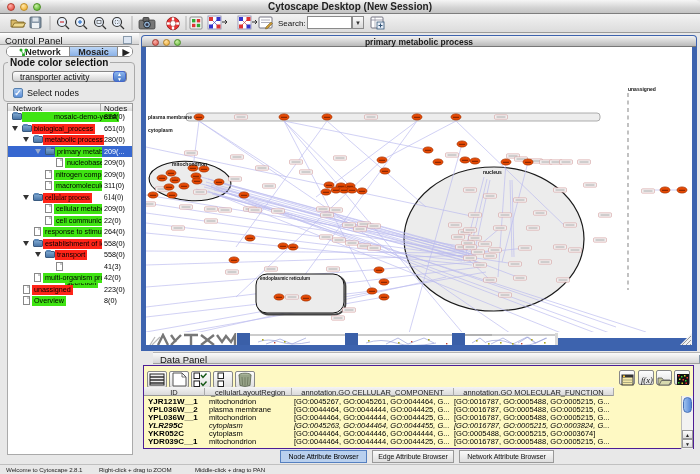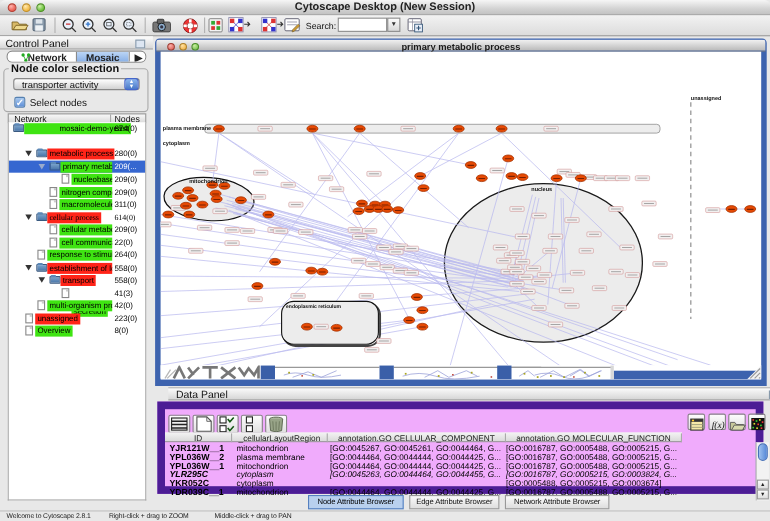--- a/index.html
+++ b/index.html
@@ -60,21 +60,21 @@
 .arr { position:absolute; top:3px; width:0; height:0; border-left:3.5px solid transparent;
   border-right:3.5px solid transparent; border-top:5px solid #333; }
 .folder { position:absolute; top:2px; width:10px; height:7px; background:linear-gradient(#7aa3cc,#4a76a8);
   border:1px solid #3a5a80; border-radius:1px; }
 .folder:before { content:""; position:absolute; left:0px; top:-2px; width:5px; height:2px;
   background:#5b88b8; border-radius:1px 1px 0 0; }
 .page { position:absolute; top:1px; width:7px; height:9px; background:#fff; border:1px solid #888; }
 .page:before { content:""; position:absolute; right:0; top:0; width:2px; height:2px; background:#ccc; }
 .selrow { background:#3667d0; }
 
-#dpbox { left:143px; top:365px; width:551px; height:84px; background:#f0abfc; border:7px solid #4c1d95; }
+#dpbox { left:143px; top:365px; width:551px; height:84px; background:#fef9c3; border:1px solid #4c1d95; }
 .dbtn { position:absolute; width:20px; height:17px; background:linear-gradient(#fdfdfd,#e0e0e0);
   border:1px solid #888; border-radius:2px; }
 .dbtn2 { position:absolute; width:16px; height:15px; background:linear-gradient(#fdfdfd,#e0e0e0);
   border:1px solid #888; border-radius:2px; }
 #dthead { position:absolute; left:0px; top:21px; width:470px; height:9px;
   background:linear-gradient(#f4f4f4,#dadada); border-bottom:1px solid #999; font-size:7.5px; color:#222; }
 #dthead div { position:absolute; top:1px; text-align:center; border-right:1px solid #aaa; height:8px; }
 .drow { position:absolute; left:0; width:540px; height:8px; font-size:7.5px; color:#000; white-space:nowrap; }
 .drow b { position:absolute; left:4px; font-weight:bold; font-size:8px; }
 .drow .c2 { position:absolute; left:65px; }
@@ -239,20 +239,26 @@
 <div id="treehead" class="abs">
   <span style="position:absolute;left:5px;top:0px;">Network</span>
   <span style="position:absolute;left:96px;top:0px;">Nodes</span>
   <div style="position:absolute;left:92px;top:0;width:1px;height:9px;background:#aaa"></div>
 </div>
 <div id="treebody" class="abs">
   <div class="trow" style="top:0px;">
         <div class="folder" style="left:4px;"></div>
         <span class="lbl green" style="left:14px;padding-left:32px;">mosaic-demo-yeast</span>
         <span class="val">874(0)</span>
+      </div>
+  <div class="trow" style="top:11.5px;">
+        <div class="arr" style="left:4px;"></div>
+        <div class="folder" style="left:14px;"></div>
+        <span class="lbl red" style="left:24px;max-width:66px;overflow:hidden;">biological_process</span>
+        <span class="val">651(0)</span>
       </div>
   <div class="trow" style="top:23px;">
         <div class="arr" style="left:15px;"></div>
         <div class="folder" style="left:25px;"></div>
         <span class="lbl red" style="left:35px;max-width:61px;overflow:hidden;">metabolic process</span>
         <span class="val">280(0)</span>
       </div>
   <div class="trow selrow" style="top:34.5px;">
         <div class="arr" style="left:27px;border-top-color:#99aacc;"></div>
         <div class="folder" style="left:37px;"></div>
@@ -1129,20 +1135,21 @@
       </div>
   <div class="drow" style="top:55px;font-style:italic;">
         <b>YLR295C</b>
         <span class="c2">cytoplasm</span>
         <span class="c3">[GO:0045263, GO:0044464, GO:0044455, G...</span>
         <span class="c4">[GO:0016787, GO:0005215, GO:0003824, G...</span>
       </div>
   <div class="drow" style="top:63px;">
         <b>YKR052C</b>
         <span class="c2">cytoplasm</span>
+        <span class="c3">[GO:0044464, GO:0044446, GO:0044444, G...</span>
         <span class="c4">[GO:0005488, GO:0005215, GO:0003674]</span>
       </div>
   <div class="drow" style="top:71px;">
         <b>YDR039C__1</b>
         <span class="c2">mitochondrion</span>
         <span class="c3">[GO:0044464, GO:0044444, GO:0044425, G...</span>
         <span class="c4">[GO:0016787, GO:0005488, GO:0005215, G...</span>
       </div>
 
   <div style="position:absolute;left:537px;top:30px;width:12px;height:53px;background:#f2f2f2;border-left:1px solid #bbb;"></div>

